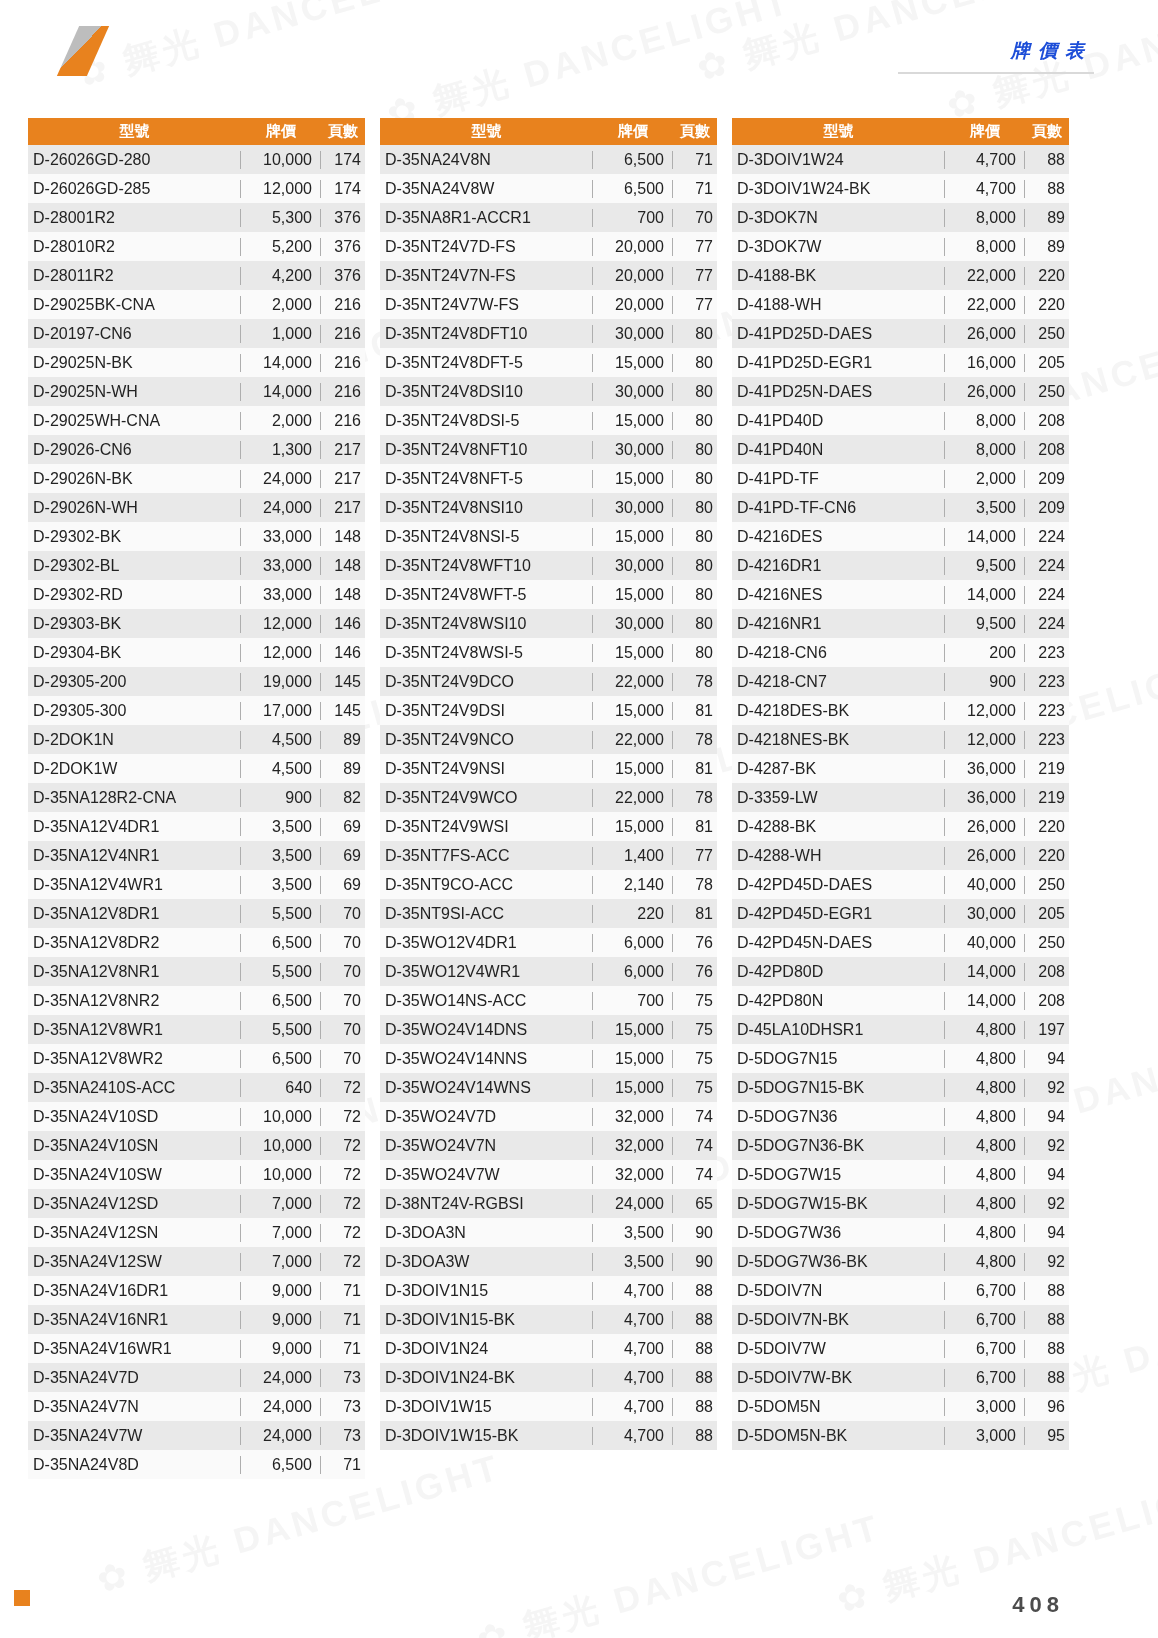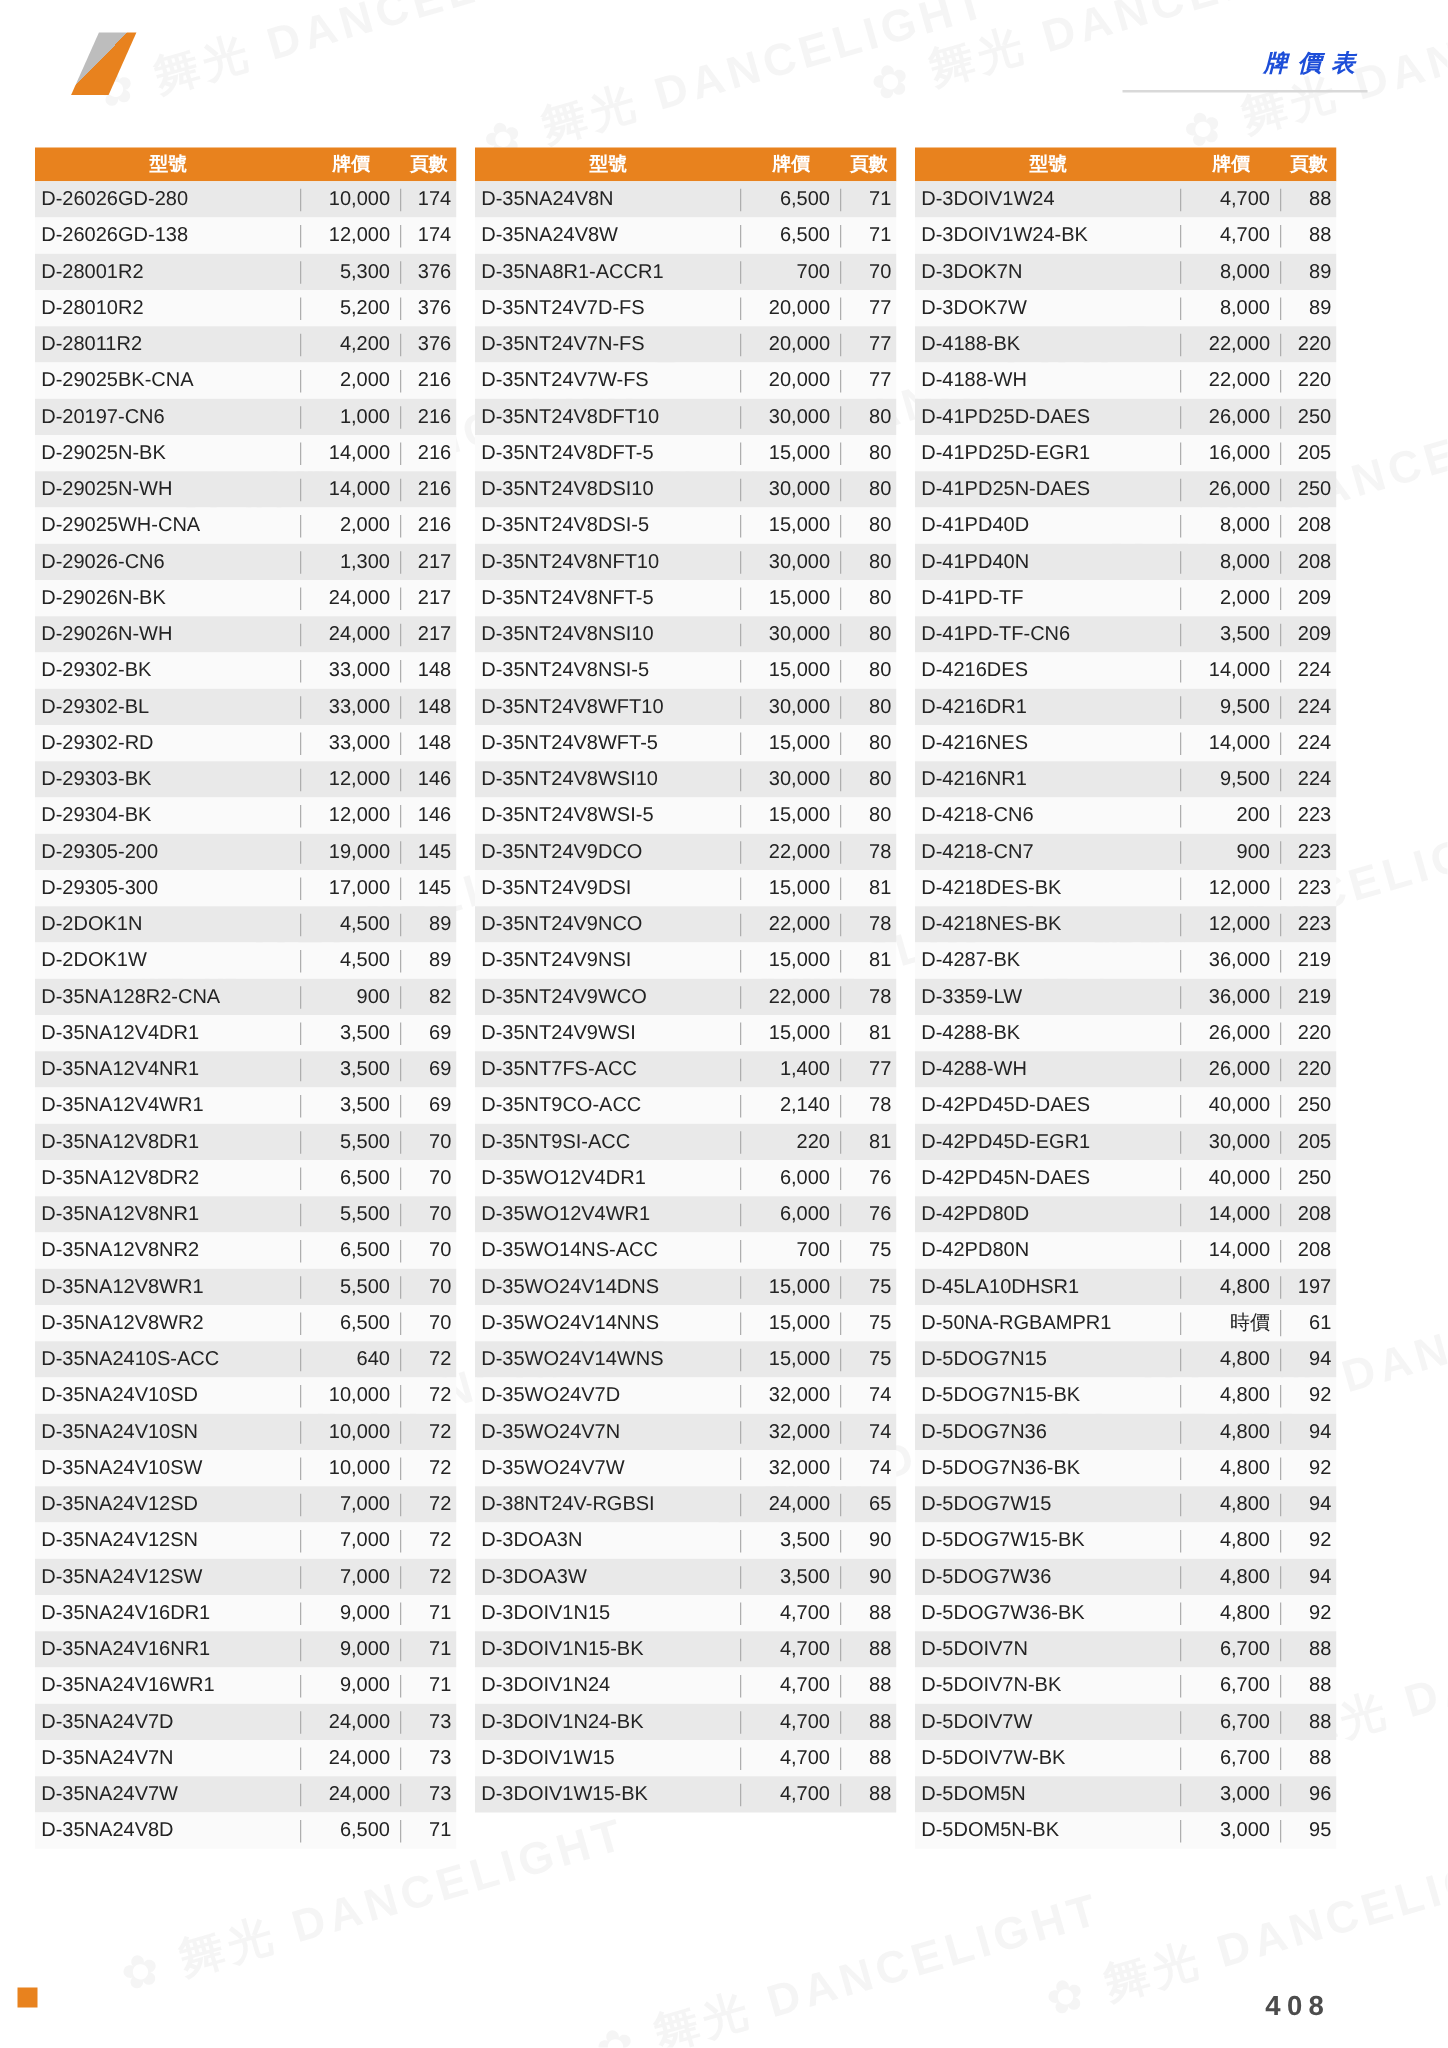--- a/index.html
+++ b/index.html
@@ -90,21 +90,21 @@
         <div>牌價</div>
         <div>頁數</div>
       </div>
       <div class="tbody">
           <div class="trow">
             <div class="cell-model">D-26026GD-280</div>
             <div class="cell-price">10,000</div>
             <div class="cell-page">174</div>
           </div>
           <div class="trow">
-            <div class="cell-model">D-26026GD-138</div>
+            <div class="cell-model">D-26026GD-285</div>
             <div class="cell-price">12,000</div>
             <div class="cell-page">174</div>
           </div>
           <div class="trow">
             <div class="cell-model">D-28001R2</div>
             <div class="cell-price">5,300</div>
             <div class="cell-page">376</div>
           </div>
           <div class="trow">
             <div class="cell-model">D-28010R2</div>
@@ -715,25 +715,20 @@
             <div class="cell-model">D-42PD80N</div>
             <div class="cell-price">14,000</div>
             <div class="cell-page">208</div>
           </div>
           <div class="trow">
             <div class="cell-model">D-45LA10DHSR1</div>
             <div class="cell-price">4,800</div>
             <div class="cell-page">197</div>
           </div>
           <div class="trow">
-            <div class="cell-model">D-50NA-RGBAMPR1</div>
-            <div class="cell-price">時價</div>
-            <div class="cell-page">61</div>
-          </div>
-          <div class="trow">
             <div class="cell-model">D-5DOG7N15</div>
             <div class="cell-price">4,800</div>
             <div class="cell-page">94</div>
           </div>
           <div class="trow">
             <div class="cell-model">D-5DOG7N15-BK</div>
             <div class="cell-price">4,800</div>
             <div class="cell-page">92</div>
           </div>
           <div class="trow">

